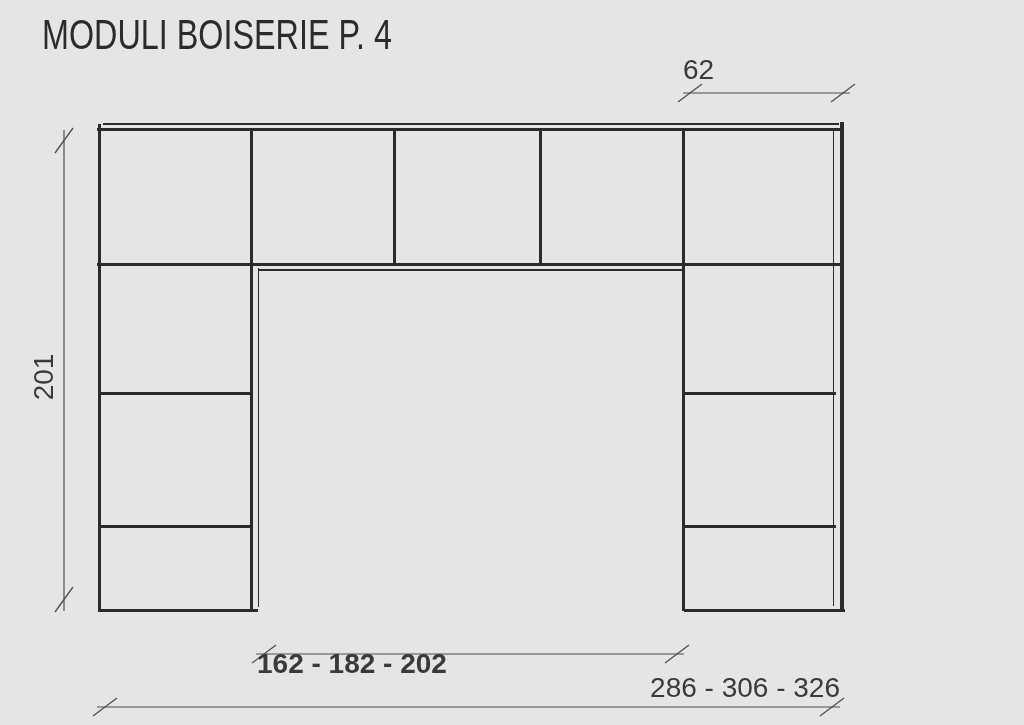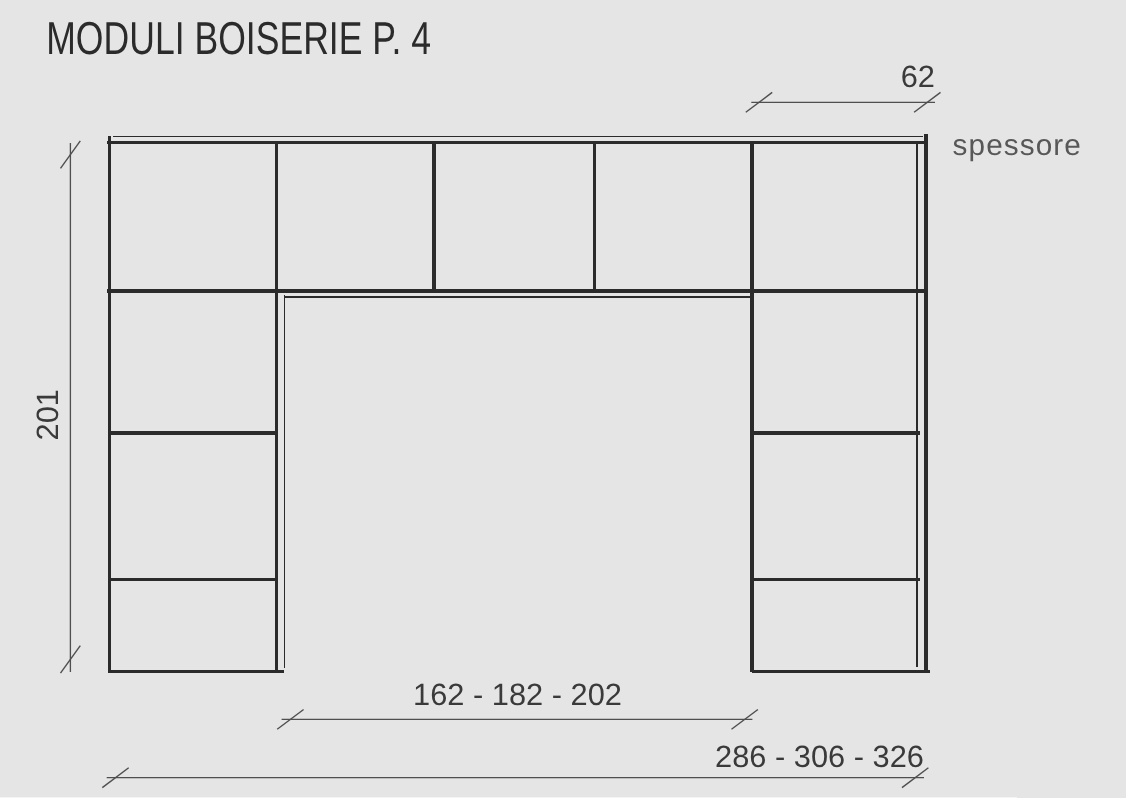--- a/index.html
+++ b/index.html
@@ -40,29 +40,29 @@
   }
   .dim-label{
     position:absolute;
     font-size:28px;
     font-weight:400;
     color:var(--c-dim_text);
     white-space:nowrap;
   }
   .dim-62-label{
     left:683px;top:54px;width:167px;
-    text-align:right;
+    text-align:left;
   }
   .dim-201-label{
     left:44px;top:377px;
     transform:translate(-50%,-50%) rotate(-90deg);
   }
   .dim-opening-label{
-    left:257px;top:616px;width:427px;
-    text-align:center;
+    left:257px;top:648px;width:427px;
+    font-weight:bold;
   }
   .dim-total-label{
     left:97px;top:672px;width:743px;
     text-align:right;
   }
   .thickness-note{
     position:absolute;
     left:866px;top:116px;
     font-size:27px;
     line-height:32px;
@@ -138,16 +138,15 @@
 
   <div class="dim-label dim-62-label">62</div>
 
   <div class="dim-label dim-201-label">201</div>
 
   <div class="dim-label dim-opening-label">162 - 182 - 202</div>
 
   <div class="dim-label dim-total-label">286 - 306 - 326</div>
 
   <div class="thickness-note">
-    <div>spessore</div>
   </div>
 
 </div>
 
 </body></html>

